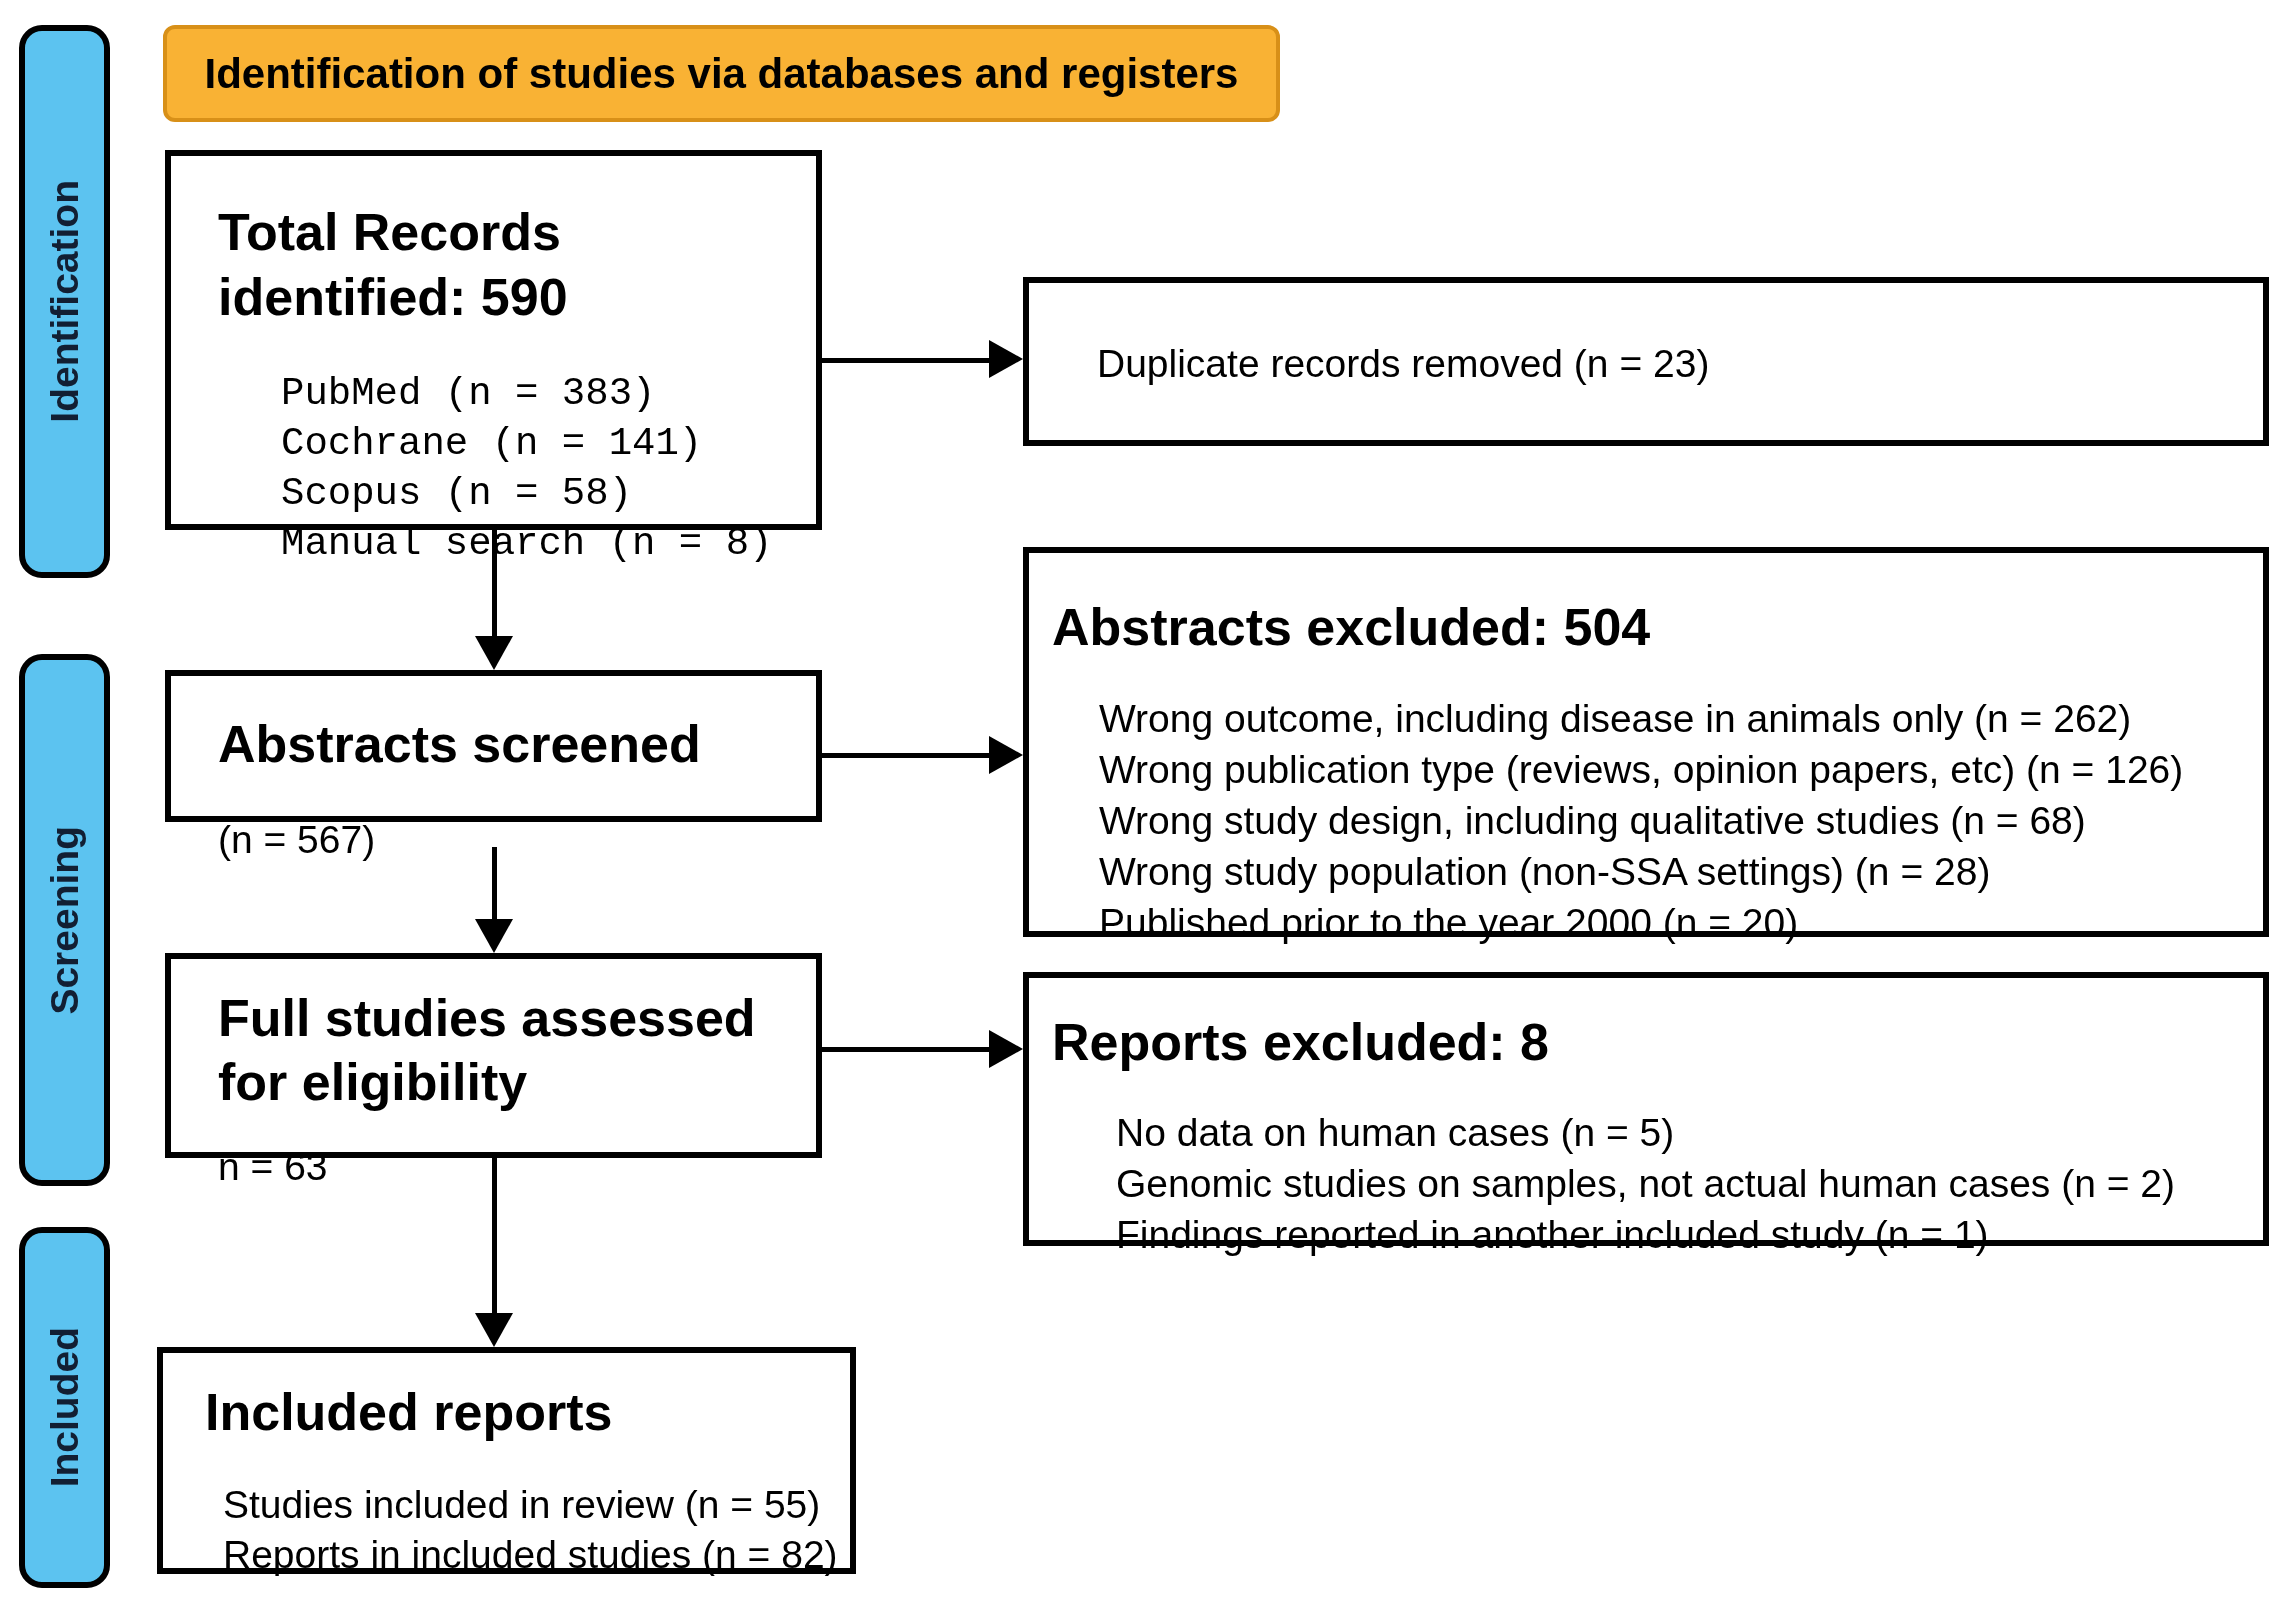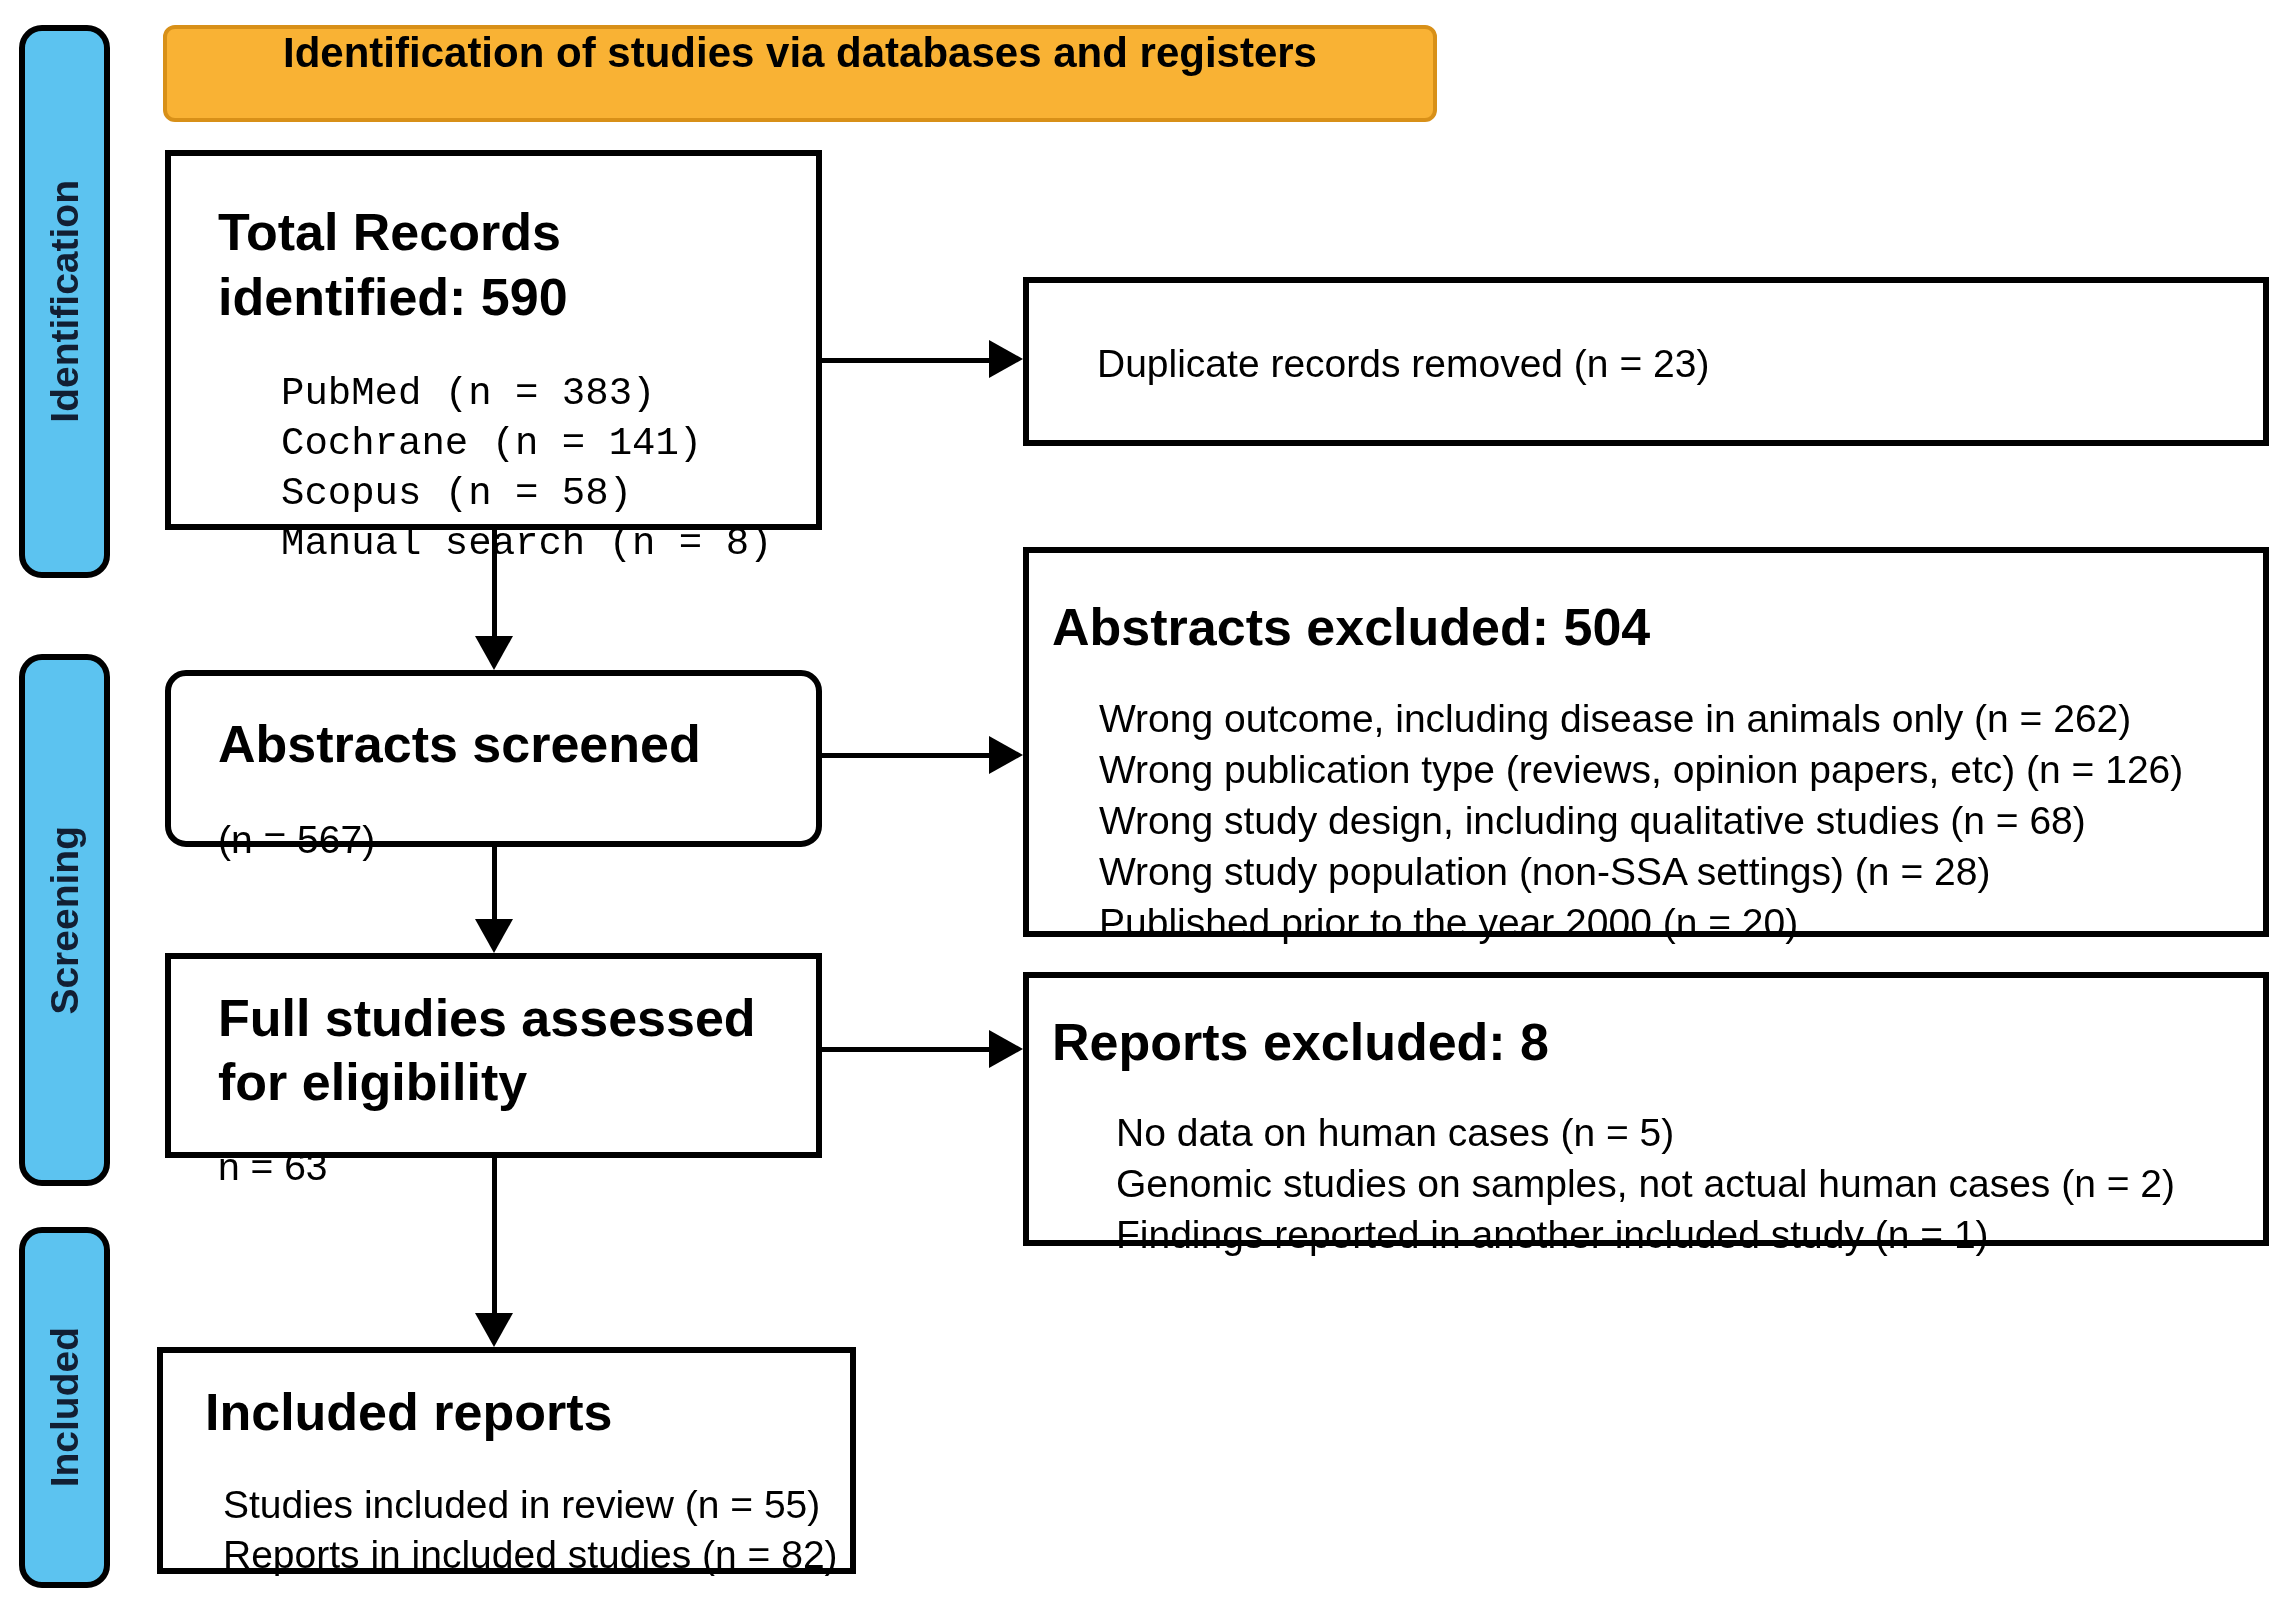--- a/index.html
+++ b/index.html
@@ -9,26 +9,26 @@
     height: 1614px;
     background: #ffffff;
     font-family: "Liberation Sans", sans-serif;
     color: #000000;
     overflow: hidden;
   }
   
   #banner {
     position: absolute;
     left: 163px; top: 25px;
-    width: 1274px; height: 97px;
+    width: 1117px; height: 97px;
     background: #F9B234;
     border: 4.5px solid #D89018;
     border-radius: 12px;
     box-sizing: border-box;
-    display: flex; align-items: flex-start; justify-content: center;
+    display: flex; align-items: center; justify-content: center;
     font-size: 42px; font-weight: bold;
   }
   
   .side {
     position: absolute;
     left: 19px; width: 91px;
     background: #5CC3F0;
     border: 6px solid #000000;
     border-radius: 23px;
     box-sizing: border-box;
@@ -53,21 +53,21 @@
     font-size: 39px;
     line-height: 1.25;
   }
   .box .h { font-size: 52px; font-weight: bold; }
   .box ul { list-style: none; margin: 0; padding: 0; }
   .box li { line-height: 50px; }
   #box-total        { left: 165px;  top: 150px;  width: 657px;  height: 380px; padding: 44px 15px 0 47px; }
   #box-total ul     { margin: 39px 0 0 63px; font-family: Liberation Mono, monospace; }
   #box-removed      { left: 1023px; top: 277px;  width: 1246px; height: 169px; padding: 24px 15px 0 23px; }
   #box-removed ul   { margin: 32px 0 4px 45px; }
-  #box-screened     { left: 165px;  top: 670px;  width: 657px;  height: 177px; padding: 36px 15px 0 47px; border-radius: 21px; }
+  #box-screened     { left: 165px;  top: 670px;  width: 657px;  height: 152px; padding: 36px 15px 0 47px; }
   #box-screened .sub{ margin-top: 39px; }
   #box-abs-excluded { left: 1023px; top: 547px;  width: 1246px; height: 390px; padding: 42px 2px 0 23px; }
   #box-abs-excluded ul { margin: 33px 0 0 47px; }
   #box-abs-excluded li { line-height: 51px; }
   #box-full         { left: 165px;  top: 953px; width: 657px;  height: 205px; padding: 27px 15px 0 47px; }
   #box-full .h      { max-width: 598px; line-height: 64px; }
   #box-full .sub    { margin-top: 29px; }
   #box-rep-excluded { left: 1023px; top: 972px; width: 1246px; height: 274px; padding: 32px 15px 0 23px; }
   #box-rep-excluded ul { margin: 32px 0 0 64px; }
   #box-rep-excluded li { line-height: 51px; }

